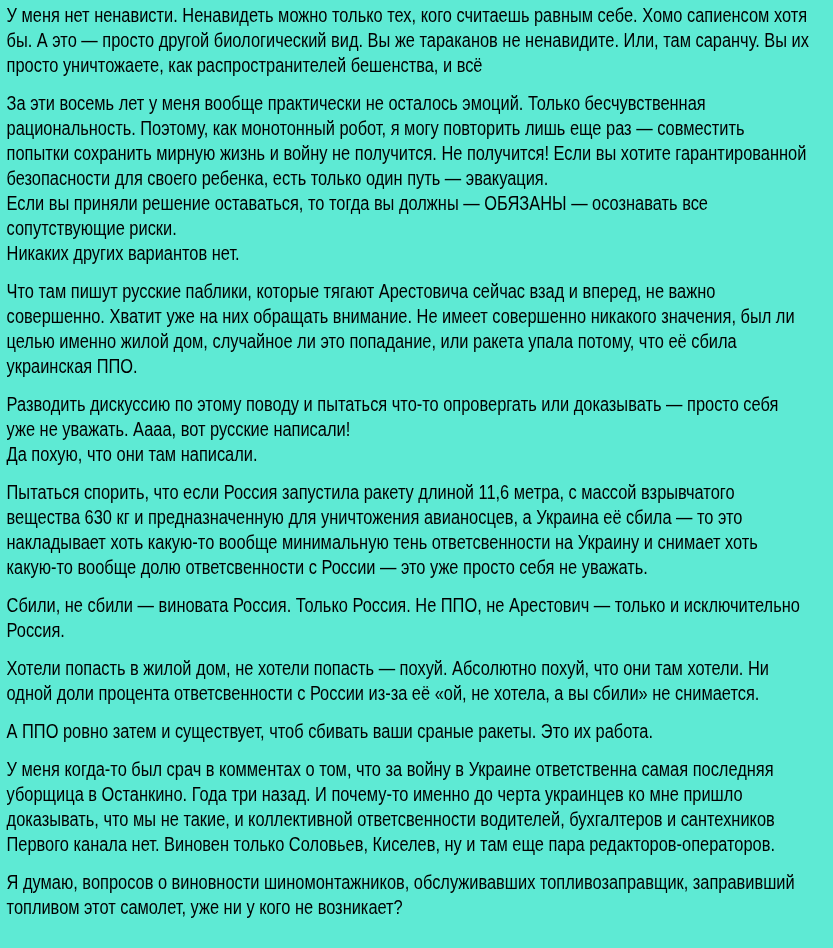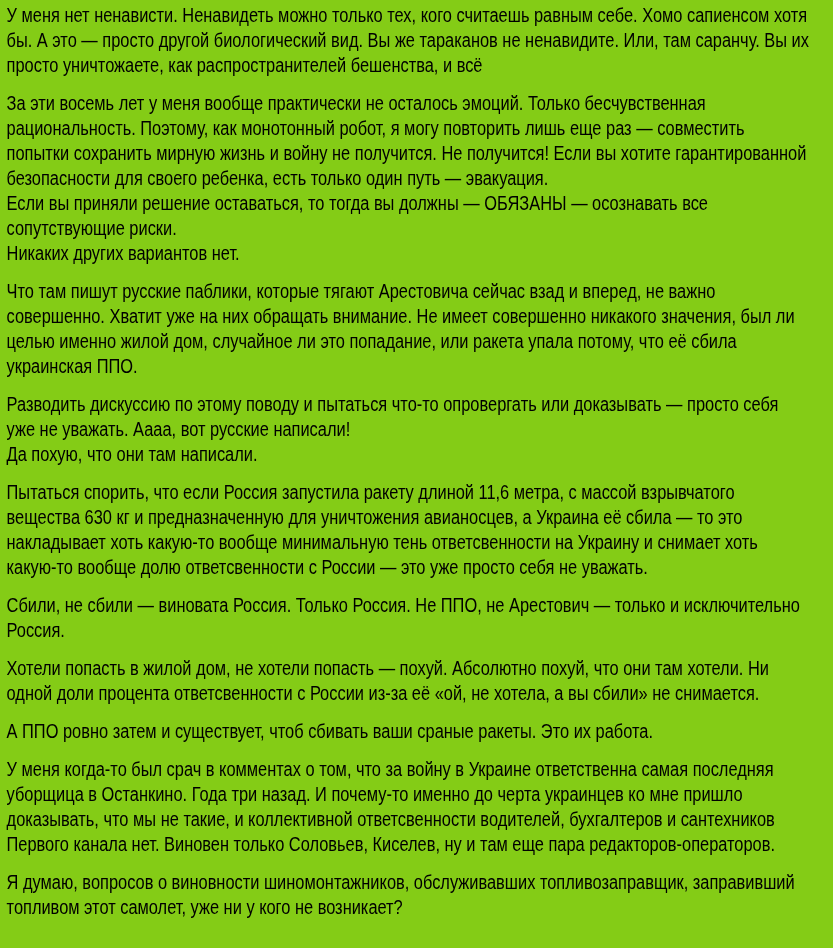--- a/index.html
+++ b/index.html
@@ -5,21 +5,21 @@
   html, body {
     margin: 0;
     padding: 0;
     background: #ffffff;
     overflow: hidden;
   }
   .page {
     position: relative;
     width: 833px;
     height: 948px;
-    background: #84cc16;
+    background: #5eead4;
     overflow: hidden;
   }
   
   .article {
     box-sizing: border-box;
     width: 996px;               
     transform: scaleX(0.82);
     transform-origin: 0 0;
     padding: 3px 8px 0 8px;
     font-family: "Liberation Sans", "DejaVu Sans", sans-serif;

